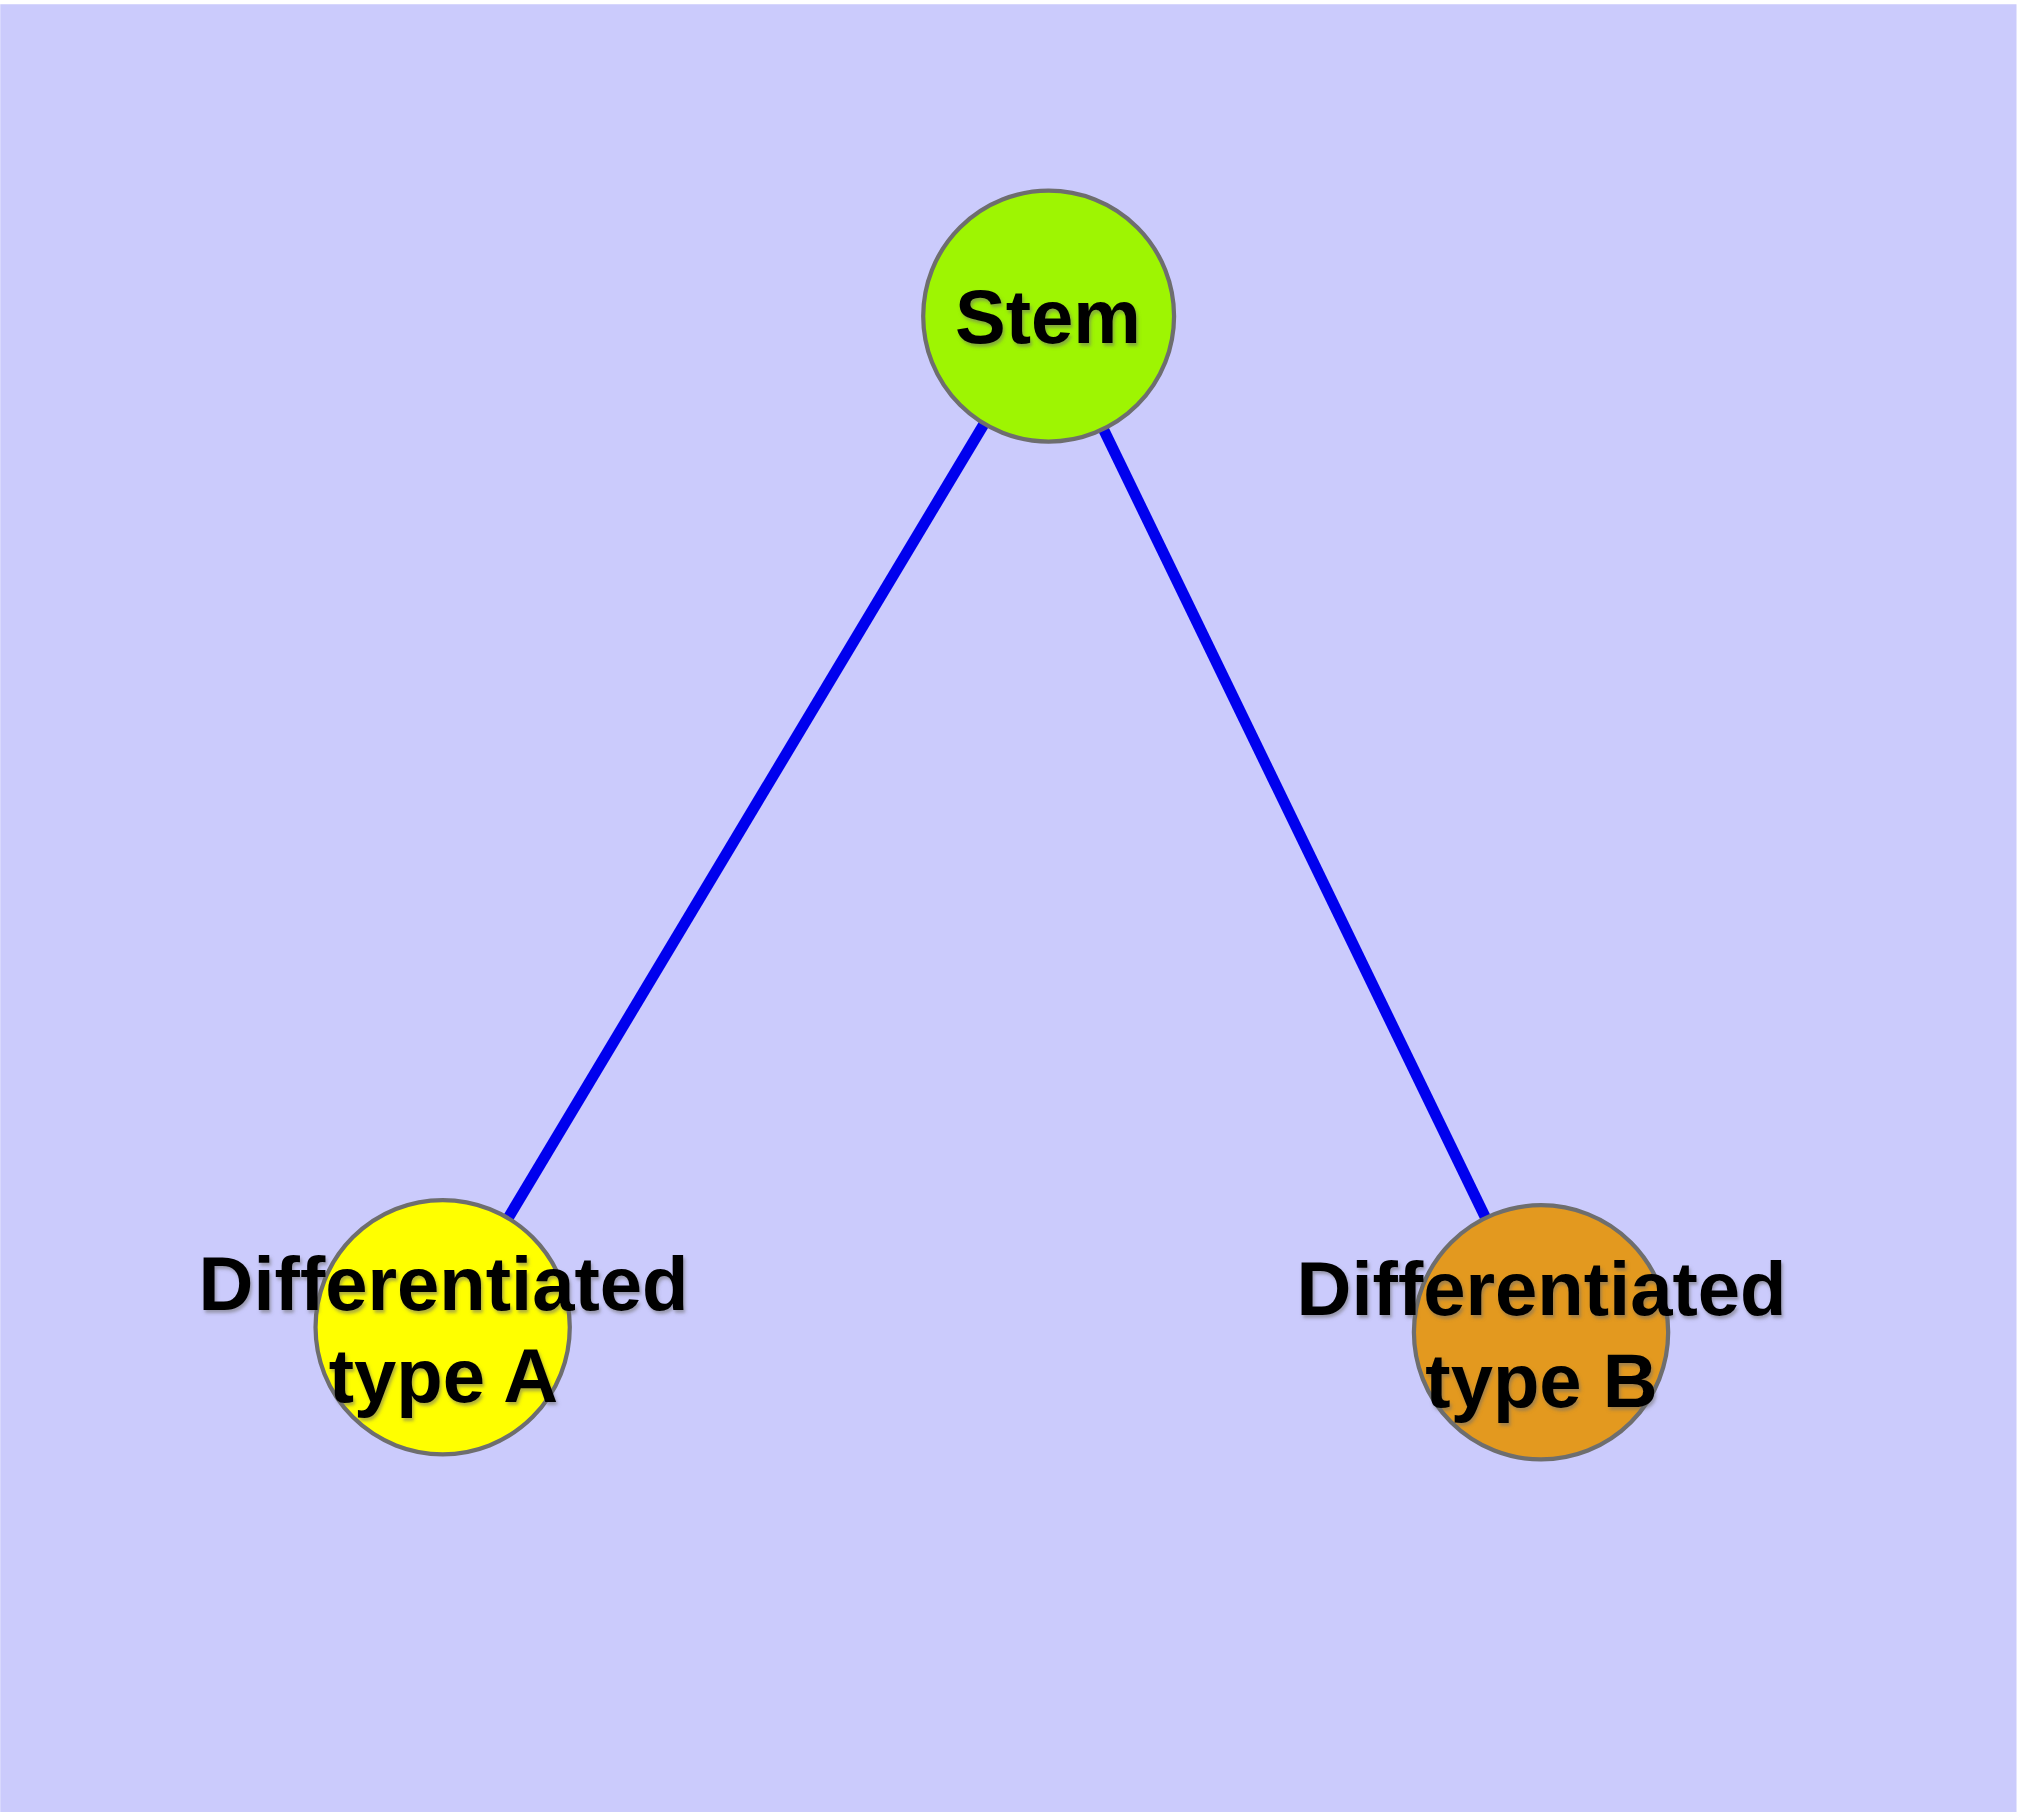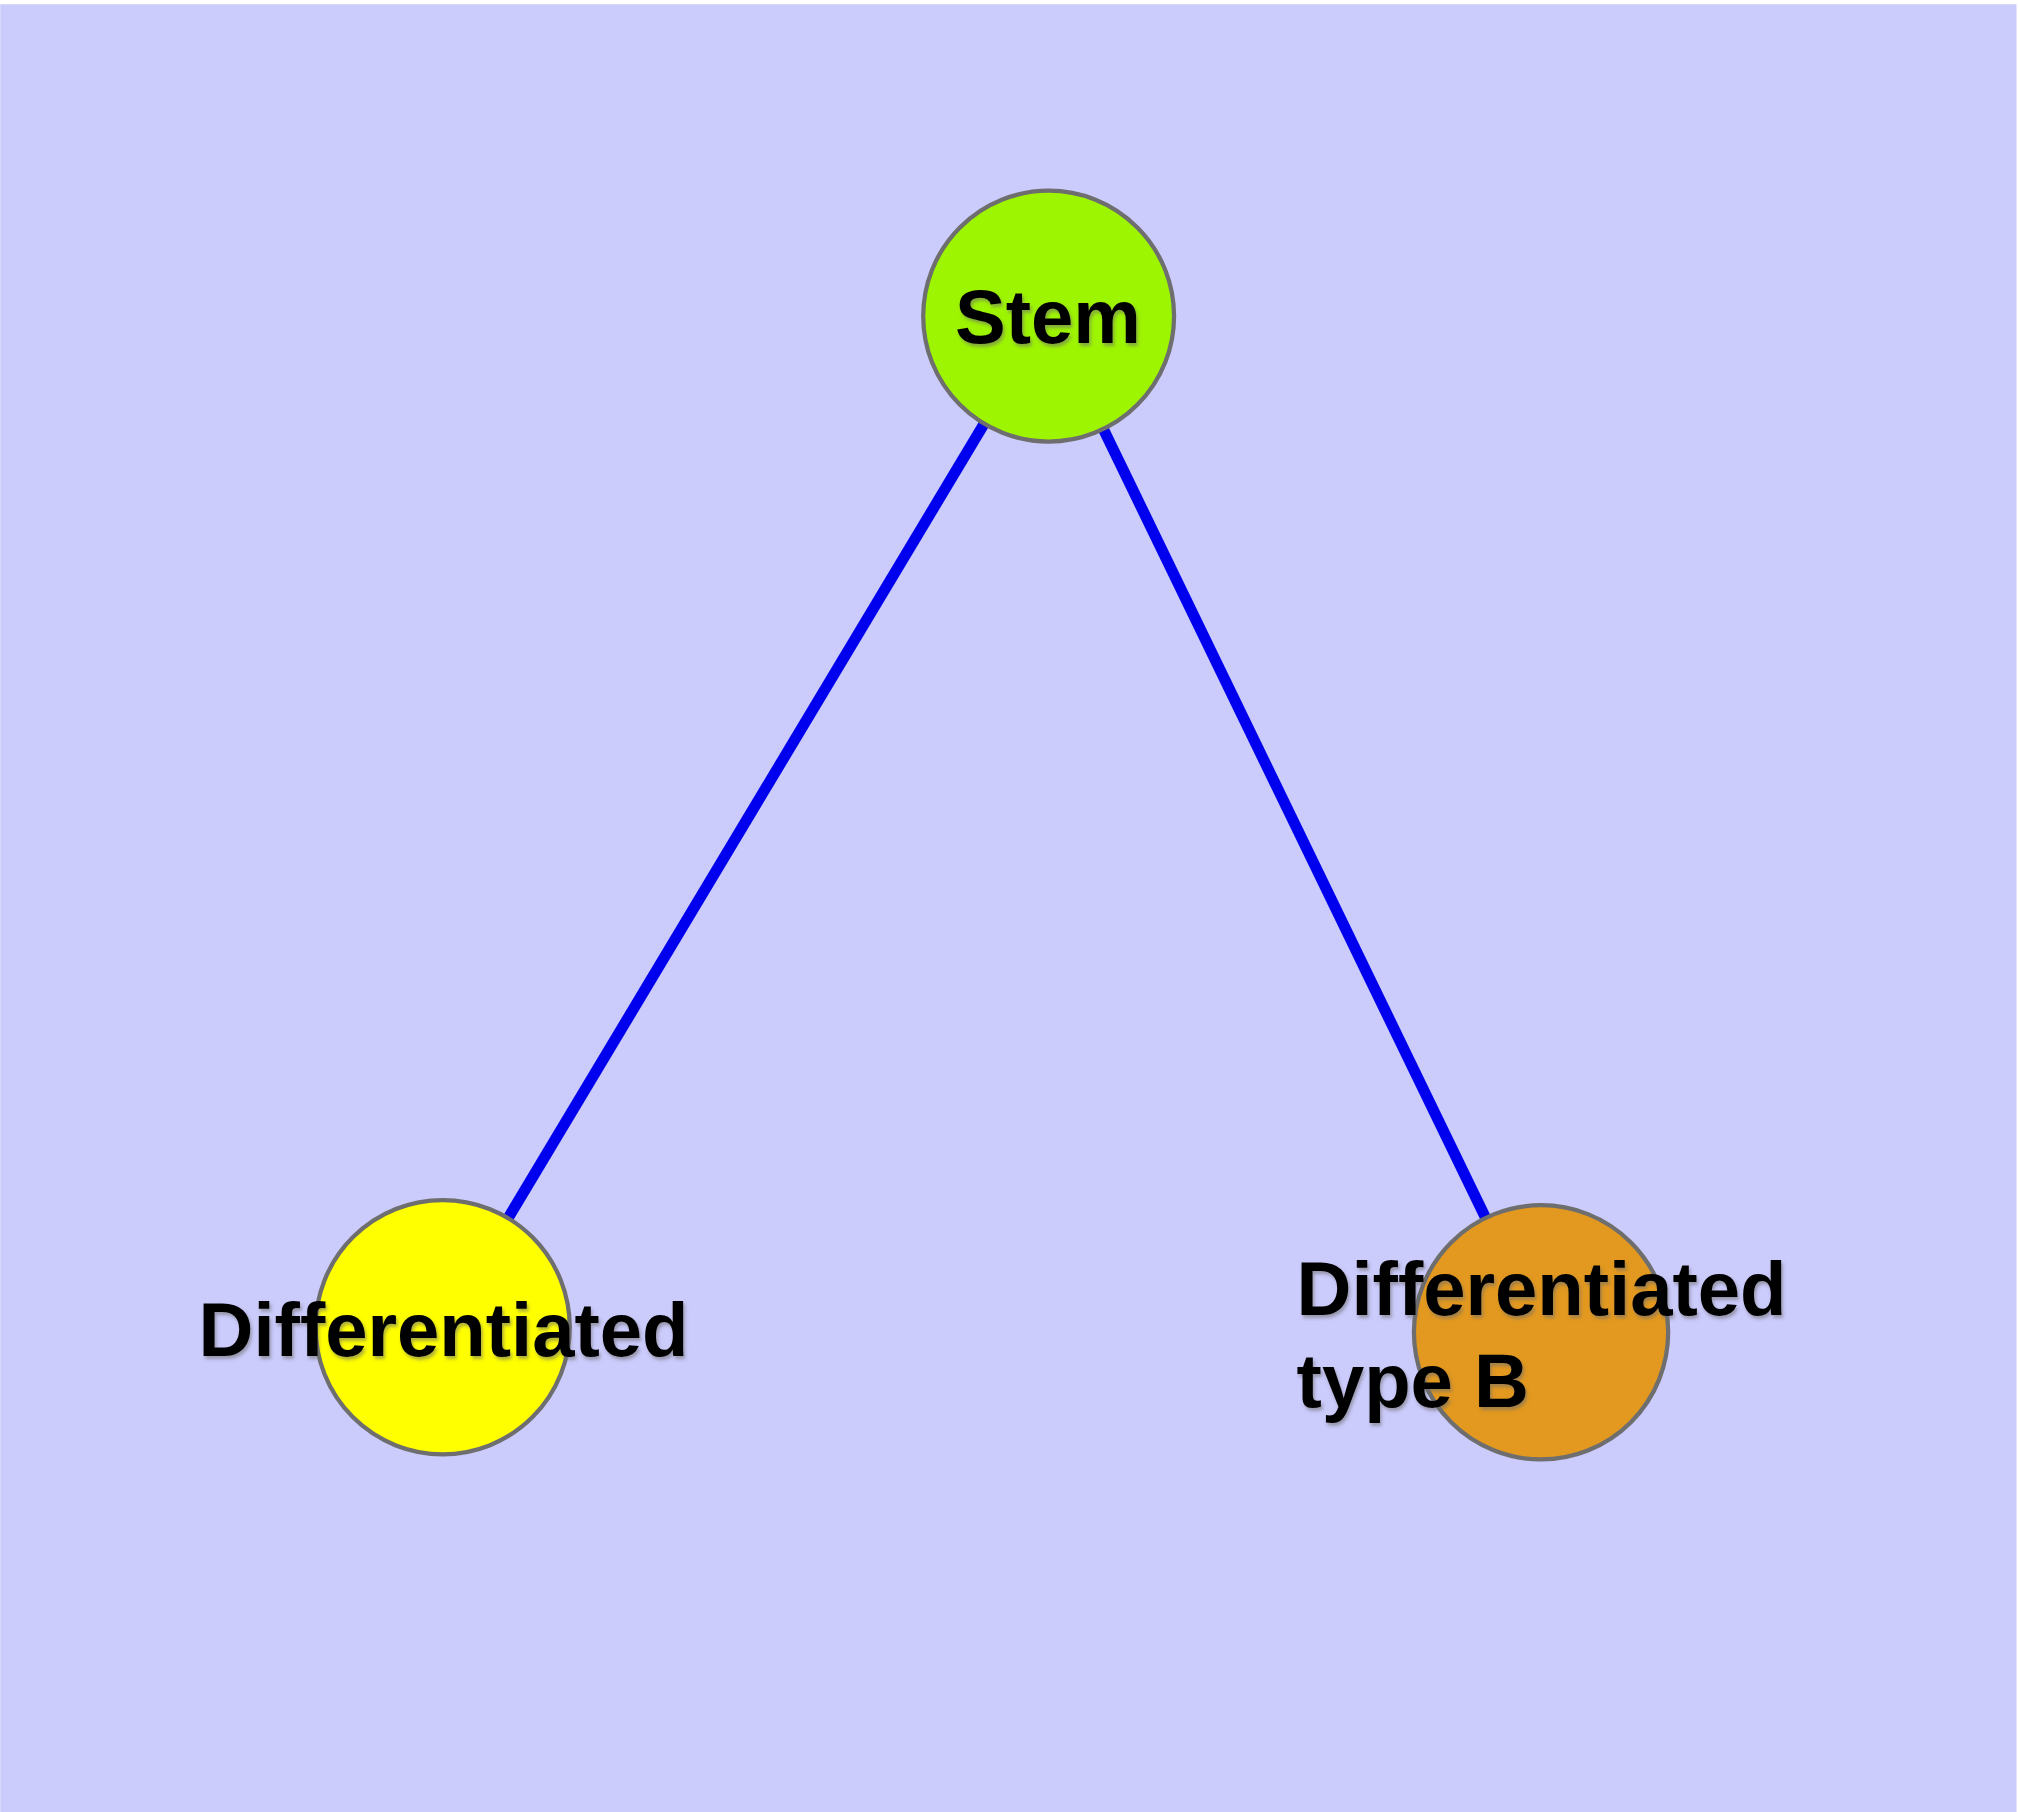--- a/index.html
+++ b/index.html
@@ -31,21 +31,21 @@
     stroke: #6E6E6E;
     stroke-width: 5px;
   }
   .node-label {
     position: absolute;
     transform: translate(-50%, -50%);
     color: #000000;
     font-size: 76px;
     font-weight: bold;
     line-height: 92px;
-    text-align: left;
+    text-align: center;
     white-space: nowrap;
     text-shadow: 1.7px 3.4px 3.4px rgba(110,110,110,0.55);
     pointer-events: none;
   }
   .lbl-line {
     display: block;
     margin-left: 17px;
   }
 </style>
 </head>
@@ -64,20 +64,21 @@
 
     <circle cx="522" cy="1566" r="150" class="node-circle" fill="#FFFF00"></circle>
 
     <circle cx="1818" cy="1572" r="150" class="node-circle" fill="#E3991F"></circle>
   </svg>
 
   <div class="node-label" style="left:1048px; top:317px;">Stem</div>
 
   <div class="node-label" style="left:435px; top:1330px;">
     <span class="lbl-line">Differentiated</span>
+    <span class="lbl-line">type A</span>
   </div>
 
   <div class="node-label" style="left:1533px; top:1335px;">
     <span class="lbl-line">Differentiated</span>
     <span class="lbl-line">type B</span>
   </div>
 
 </div>
 
 

